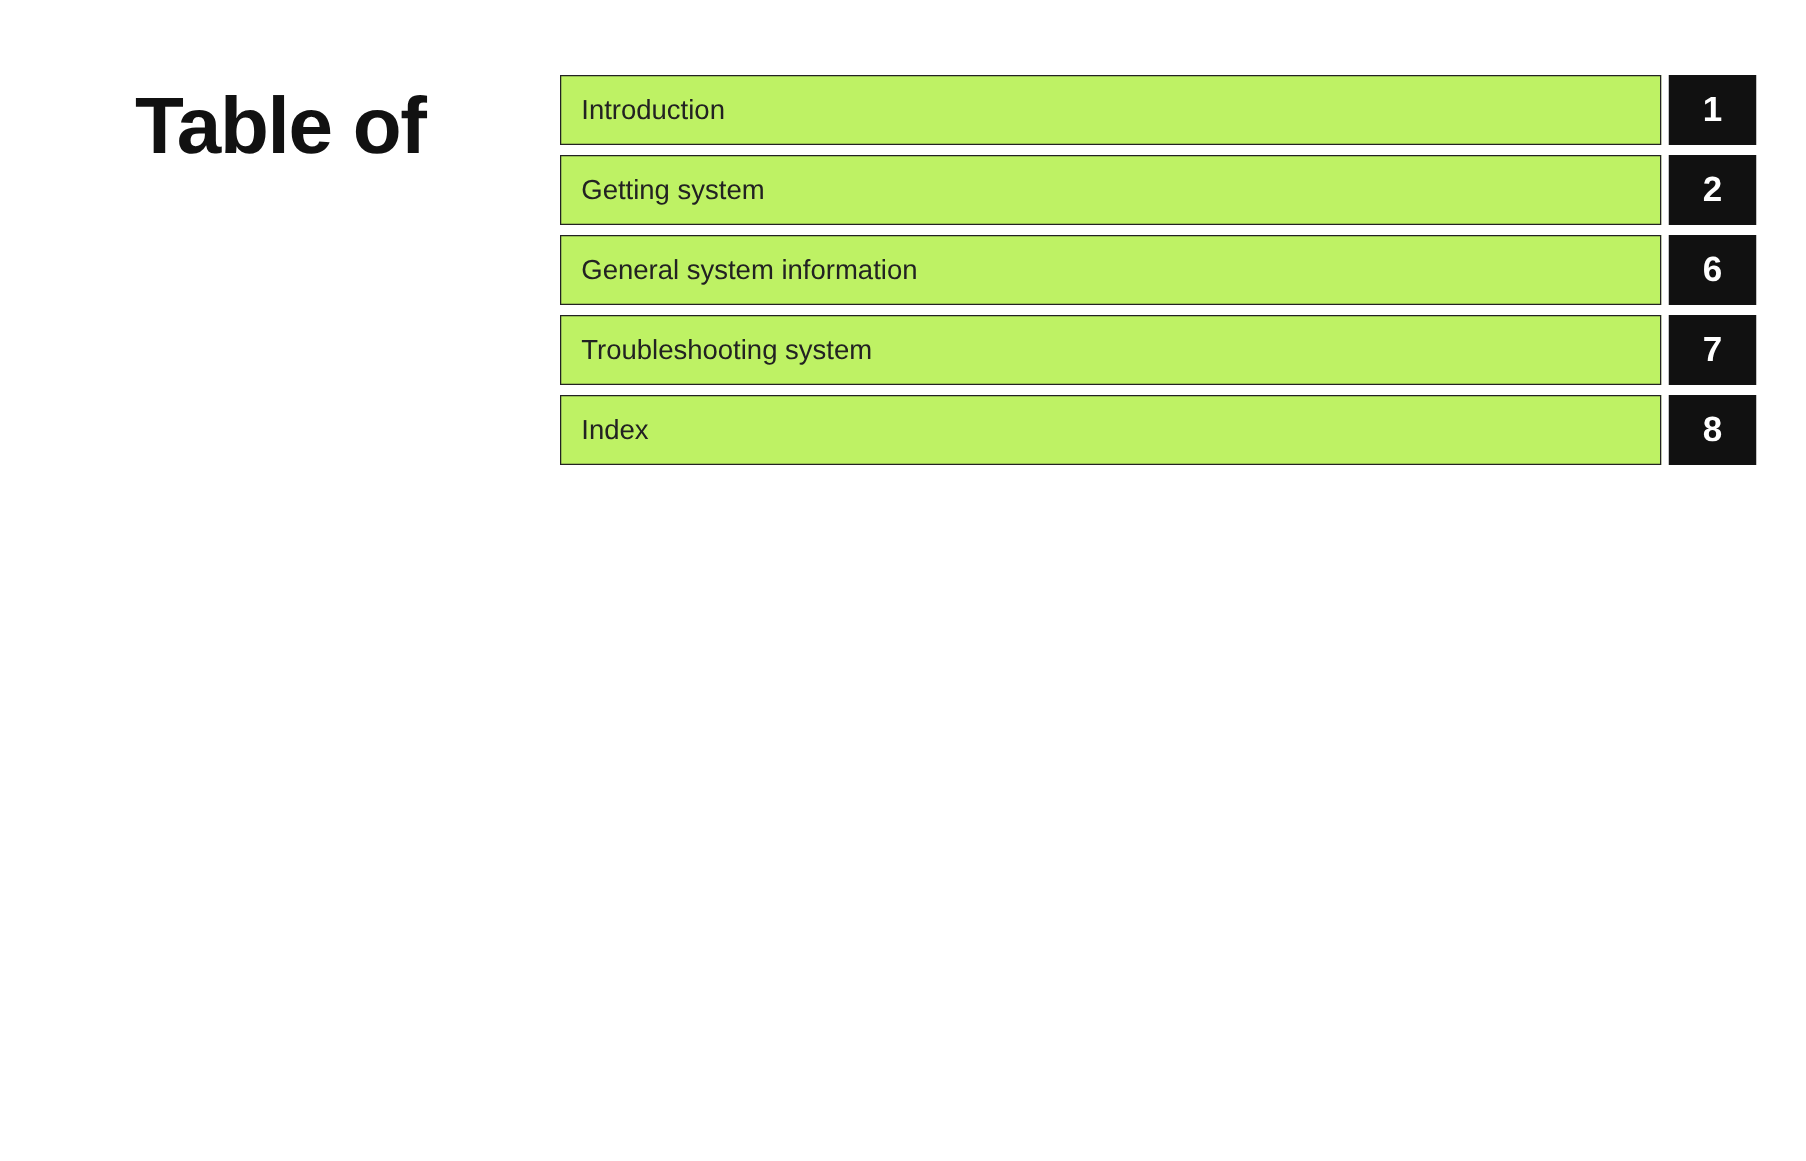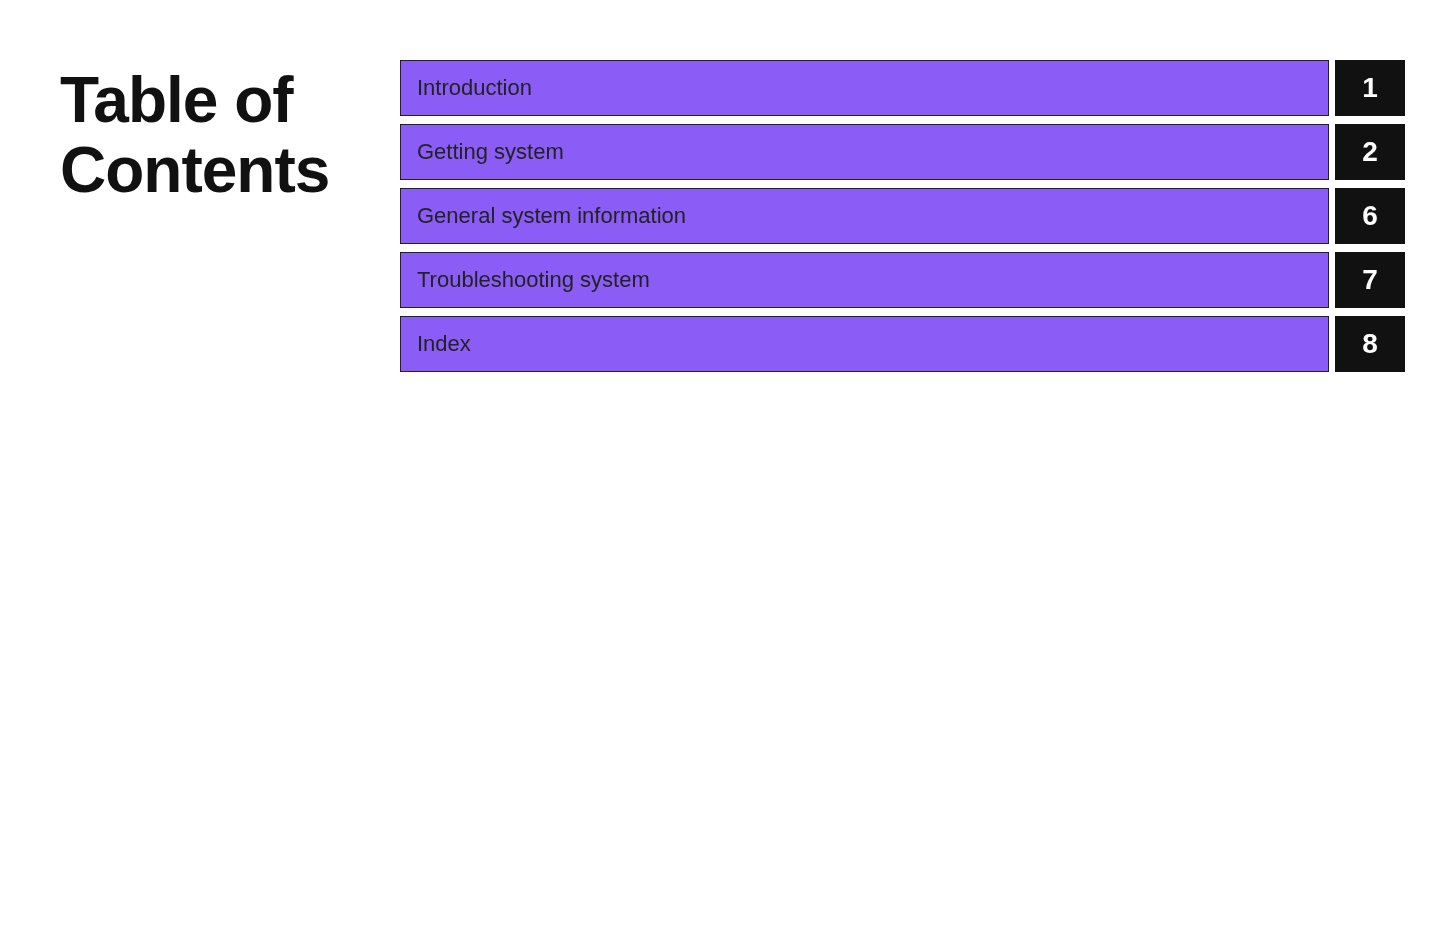--- a/index.html
+++ b/index.html
@@ -20,20 +20,21 @@
       display: flex;
       padding: 60px 40px 60px 60px;
       gap: 0;
       width: 1445px;
     }
 
     .title-section {
       width: 340px;
       flex-shrink: 0;
       padding-top: 5px;
+      margin-left: 48px;
     }
 
     .page-title {
       font-size: 64px;
       font-weight: 700;
       line-height: 1.1;
       color: #111111;
       letter-spacing: -1px;
     }
 
@@ -49,21 +50,21 @@
       align-items: stretch;
       margin-bottom: 8px;
     }
 
     .toc-label {
       flex: 1;
       border: 1.5px solid #222222;
       padding: 14px 16px;
       font-size: 22px;
       color: #222222;
-      background: #8b5cf6;
+      background: #bef264;
       display: flex;
       align-items: center;
     }
 
     .toc-number {
       width: 70px;
       background: #111111;
       color: #ffffff;
       font-size: 28px;
       font-weight: 700;
@@ -74,21 +75,20 @@
       margin-left: 6px;
     }
   </style>
 </head>
 <body>
 
 <div class="page-container">
   <div class="title-section">
     <h1 class="page-title">
       <span>Table of</span><br>
-      <span>Contents</span>
     </h1>
   </div>
 
   <div class="toc-section" id="toc-list">
   <div class="toc-row">
         <div class="toc-label">Introduction</div>
         <div class="toc-number">1</div>
       </div>
       <div class="toc-row">
         <div class="toc-label">Getting system</div>

